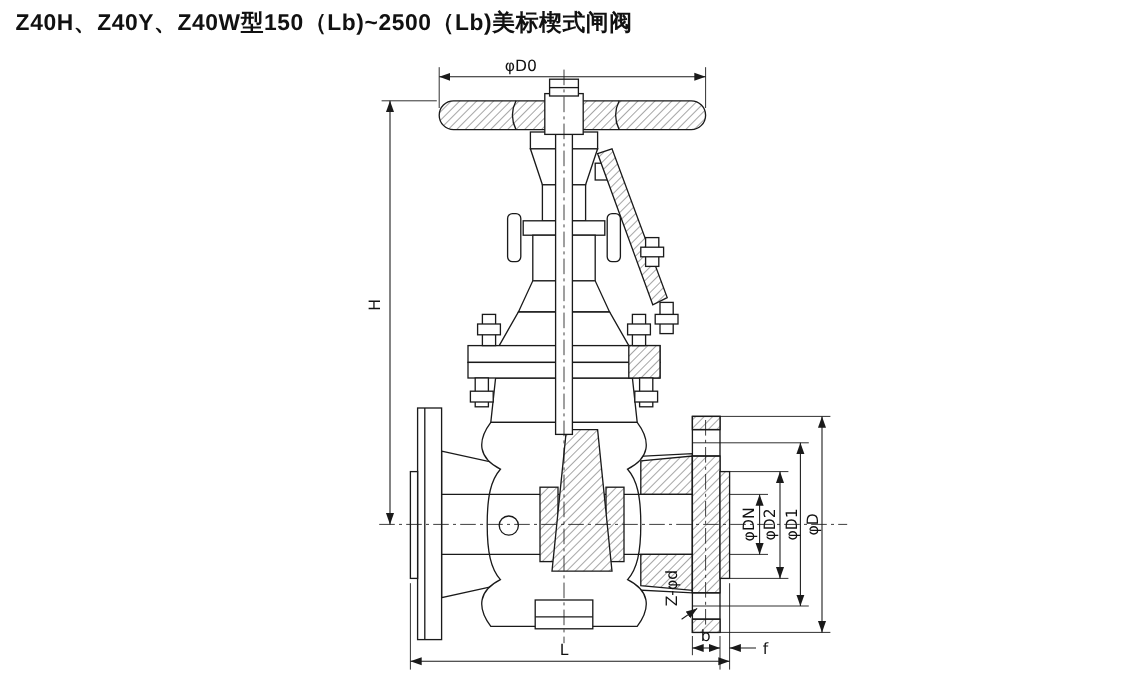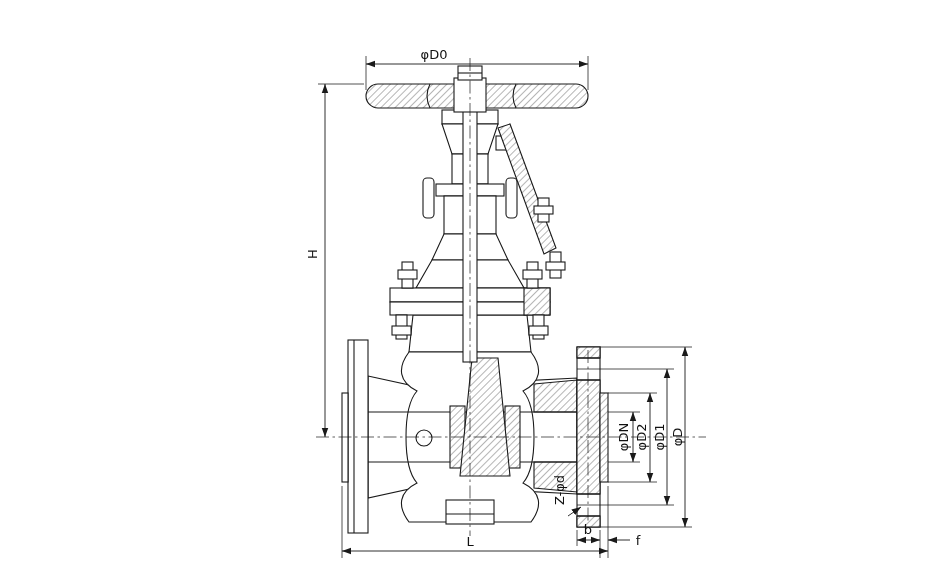--- a/index.html
+++ b/index.html
@@ -14,20 +14,21 @@
   .lnw{fill:#ffffff;stroke:#1a1a1a;stroke-width:1.1;}
   .hatch{fill:url(#hat);stroke:#1a1a1a;stroke-width:1.1;}
   .thin{stroke:#1a1a1a;stroke-width:.75;fill:none;}
   .dim{stroke:#1a1a1a;stroke-width:.9;fill:none;}
   .cl{stroke:#1a1a1a;stroke-width:.7;fill:none;stroke-dasharray:13 3.5 2.5 3.5;}
 </style>
 </head>
 <body>
 
 <div class="stage">
+  <h1 class="title">Z40H、Z40Y、Z40W型150（Lb)~2500（Lb)美标楔式闸阀</h1>
 
   <svg width="952" height="574" viewBox="0 0 952 574">
     <defs>
       <marker id="arr" viewBox="0 0 10 8" refX="9.5" refY="4" markerWidth="11" markerHeight="9" orient="auto-start-reverse">
         <path d="M0,0.6 L9.5,4 L0,7.4 Z" fill="#1a1a1a"></path>
       </marker>
       <pattern id="hat" width="5" height="5" patternUnits="userSpaceOnUse" patternTransform="rotate(45)">
         <rect width="5" height="5" fill="#ffffff"></rect>
         <line x1="0" y1="0" x2="0" y2="5" stroke="#2a2a2a" stroke-width="0.7"></line>
       </pattern>

